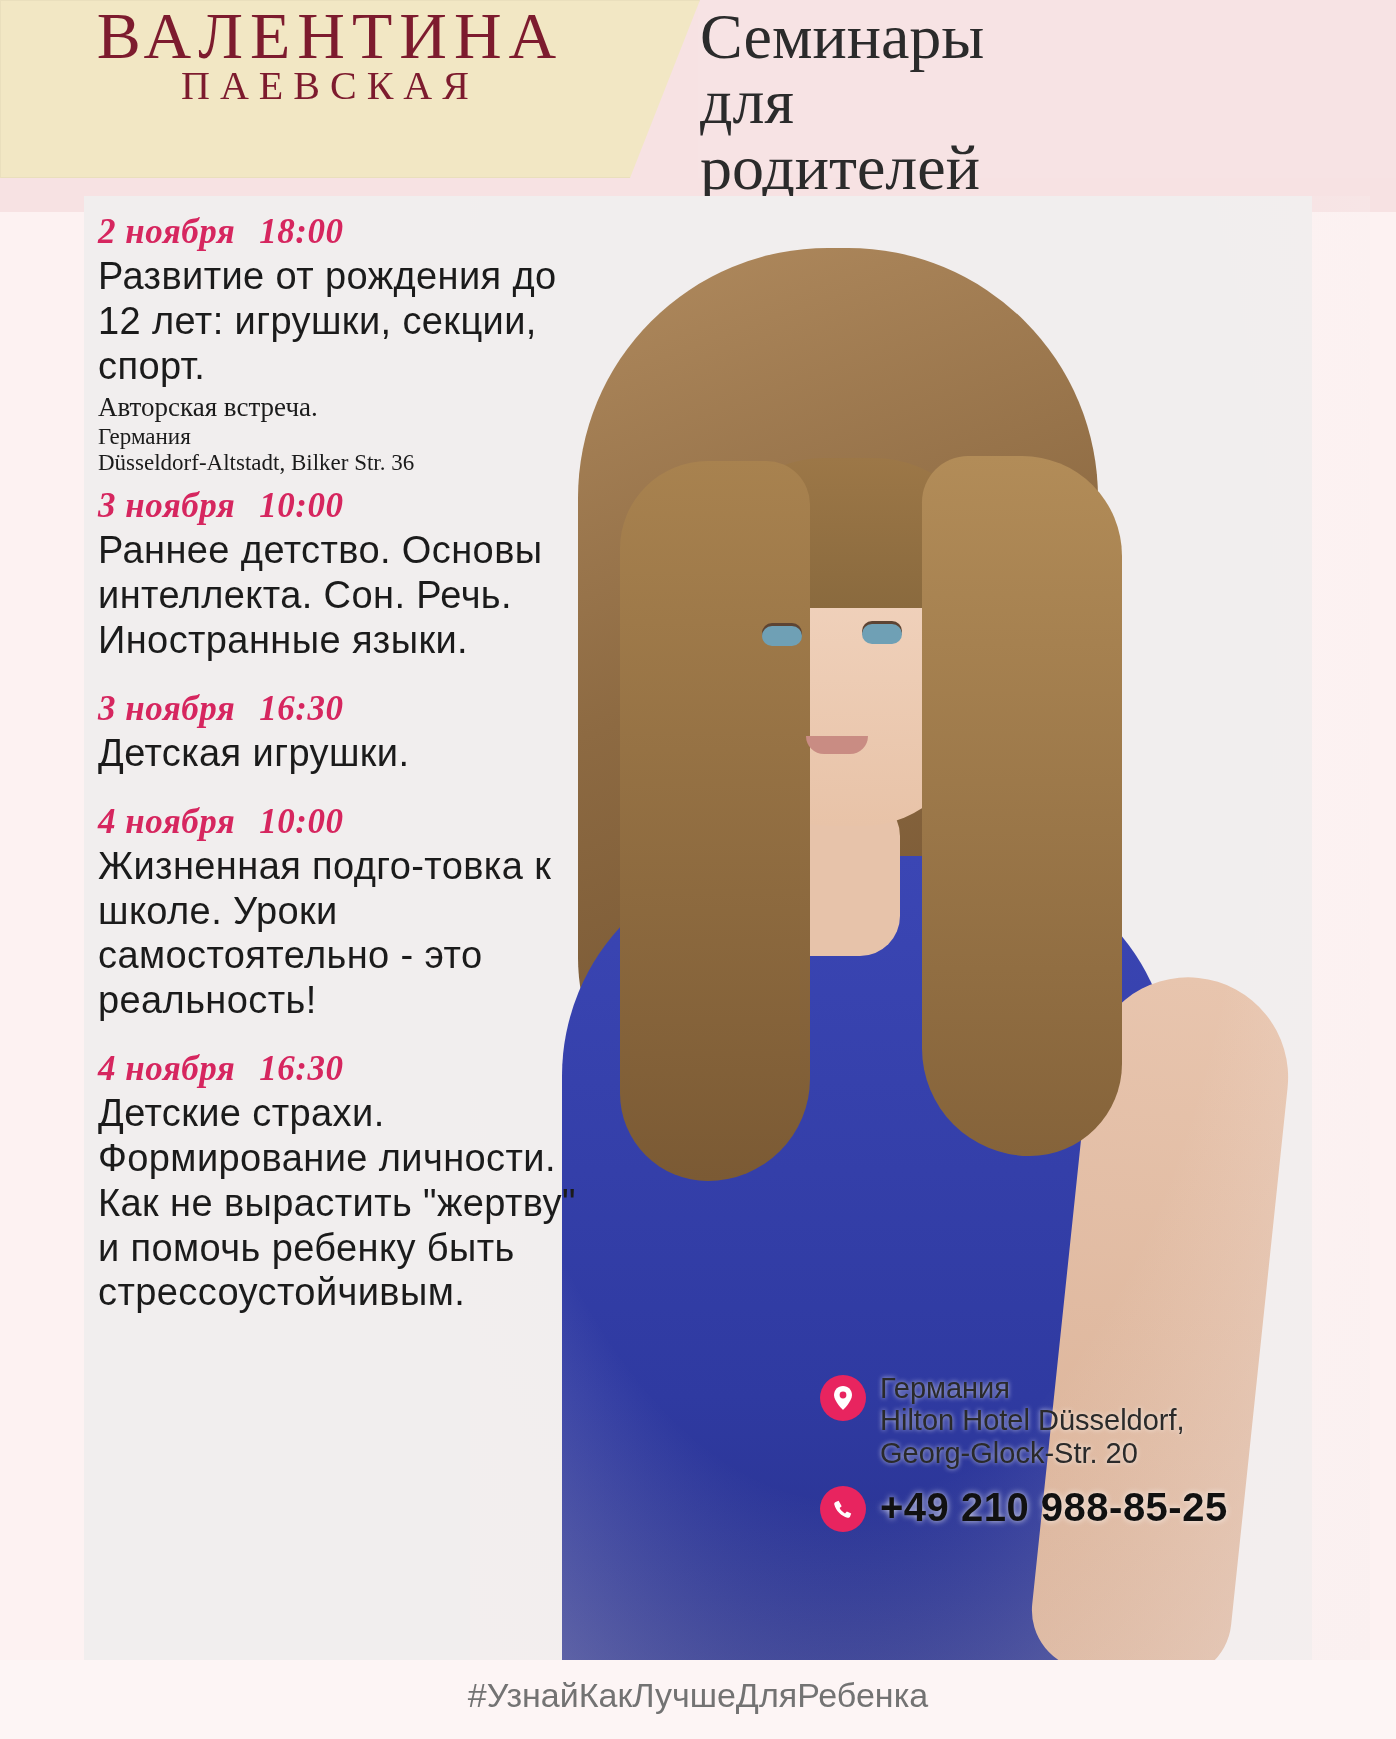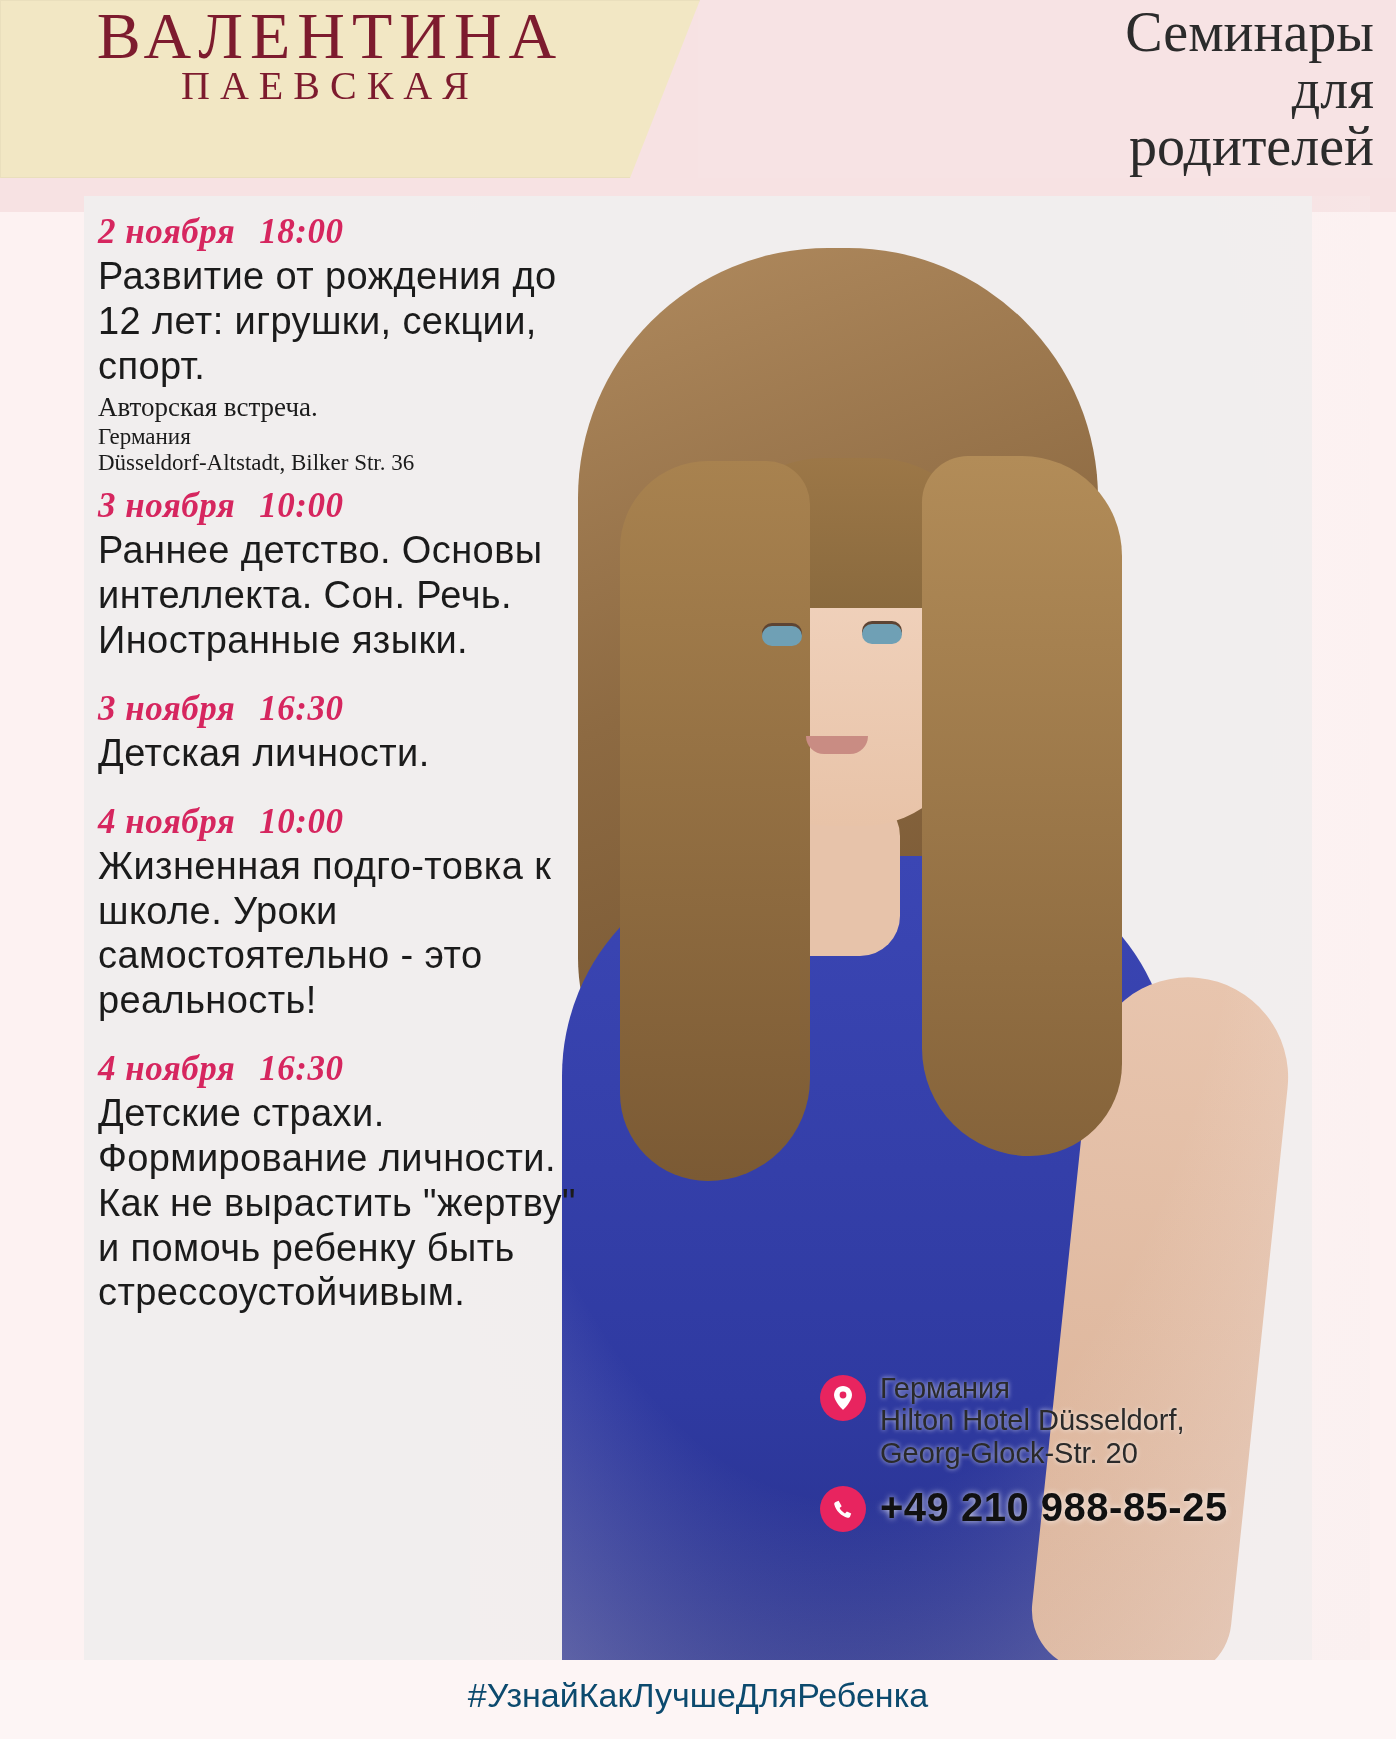--- a/index.html
+++ b/index.html
@@ -57,26 +57,26 @@
     top: -2px;
     font-size: 66px;
   }
   .name-plate .line2 {
     top: 62px;
     font-size: 40px;
     letter-spacing: 10px;
   }
   .header-title {
     position: absolute;
-    left: 684px; top: 4px;
+    left: 700px; top: 4px;
     width: 690px;
-    text-align: right;
+    text-align: left;
     font-family: "Liberation Serif", serif;
     color: #2b2b2b;
-    font-size: 56px;
+    font-size: 64px;
     line-height: 1.02;
   }
   .header-title div { white-space: nowrap; }
 
   
   .content-panel {
     position: absolute;
     left: 84px; top: 196px;
     width: 1228px;
     height: 1482px;
@@ -253,21 +253,21 @@
     font-weight: bold;
     letter-spacing: 0.5px;
     text-shadow: 0 0 10px rgba(255,255,255,0.9);
     white-space: nowrap;
   }
   .hashtag {
     position: absolute;
     left: 0; top: 1676px;
     width: 1396px;
     text-align: center;
-    color: #0c4a6e;
+    color: #737373;
     font-size: 34px;
   }
   .bottom-strip {
     position: absolute;
     left: 0; top: 1660px;
     width: 1396px; height: 79px;
     background: #fdf5f5;
   }
 </style>
 </head>
@@ -325,21 +325,21 @@
       <div class="ev-head">
         <span>3 ноября</span><span class="t">10:00</span>
       </div>
       <div class="ev-title">Раннее детство. Основы интеллекта. Сон. Речь. Иностранные языки.</div>
     </div>
 
     <div class="ev gap">
       <div class="ev-head">
         <span>3 ноября</span><span class="t">16:30</span>
       </div>
-      <div class="ev-title">Детская личности.</div>
+      <div class="ev-title">Детская игрушки.</div>
     </div>
 
     <div class="ev gap">
       <div class="ev-head">
         <span>4 ноября</span><span class="t">10:00</span>
       </div>
       <div class="ev-title">Жизненная подго-товка к школе. Уроки самостоятельно - это реальность!</div>
     </div>
 
     <div class="ev">

